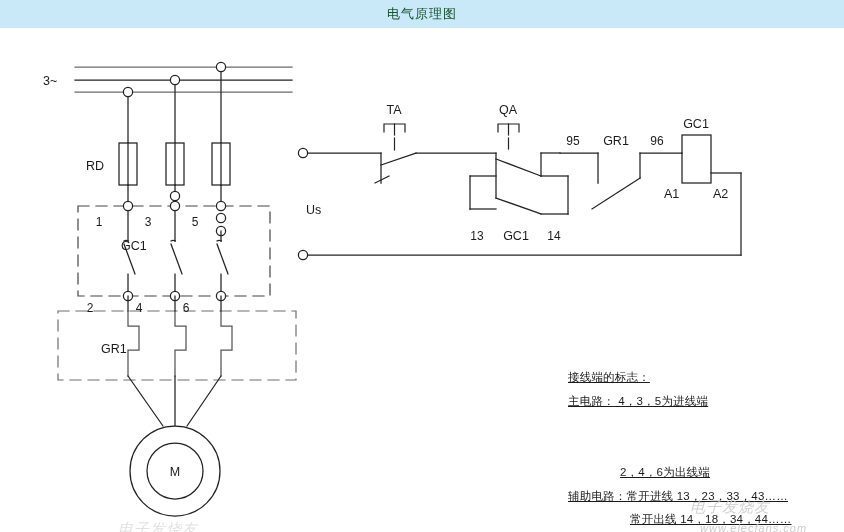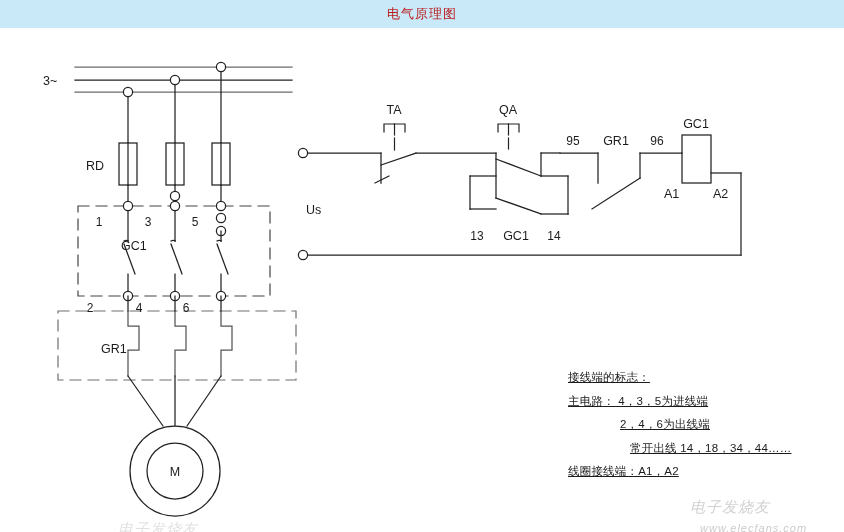--- a/index.html
+++ b/index.html
@@ -28,21 +28,21 @@
   }
   #header-title {
     position: absolute;
     left: 0;
     top: 0;
     width: 844px;
     height: 28px;
     line-height: 28px;
     text-align: center;
     font-size: 13px;
-    color: #b91c1c;
+    color: #14532d;
     letter-spacing: 1px;
   }
   #canvas-area {
     position: absolute;
     left: 0;
     top: 28px;
     width: 844px;
     height: 504px;
   }
   svg#schematic {
@@ -55,21 +55,21 @@
     position: absolute;
     left: 568px;
     top: 338px;
     width: 276px;
     font-size: 11.5px;
     color: #1c1c1c;
     line-height: 23.5px;
     letter-spacing: 0.2px;
   }
   .legend-line { white-space: nowrap; text-decoration: underline; }
-  .legend-indent-1 { padding-left: 52px; }
+  .legend-indent-1 { padding-left: 52px; margin-top: 48px; }
   .legend-indent-2 { padding-left: 62px; }
   .wm {
     position: absolute;
     color: #b9b9b9;
     font-size: 13px;
     letter-spacing: 1px;
     opacity: 0.85;
     pointer-events: none;
     font-style: italic;
   }
@@ -294,20 +294,21 @@
         <text x="664" y="170" font-size="12.5">A1</text>
         <text x="713" y="170" font-size="12.5">A2</text>
 
       </g>
     </svg>
 
     <div class="legend-block">
       <div class="legend-line">接线端的标志：</div>
       <div class="legend-line">主电路：  4，3，5为进线端</div>
       <div class="legend-line legend-indent-1">2，4，6为出线端</div>
+      <div class="legend-line">辅助电路：常开进线 13，23，33，43……</div>
       <div class="legend-line legend-indent-2">常开出线 14，18，34，44……</div>
       <div class="legend-line">线圈接线端：A1，A2</div>
     </div>
 
     <div class="wm" id="wm-left-cn">电子发烧友</div>
     <div class="wm" id="wm-right-cn">电子发烧友</div>
     <div class="wm" id="wm-right-text">www.elecfans.com</div>
 
   </div>
 </div>

